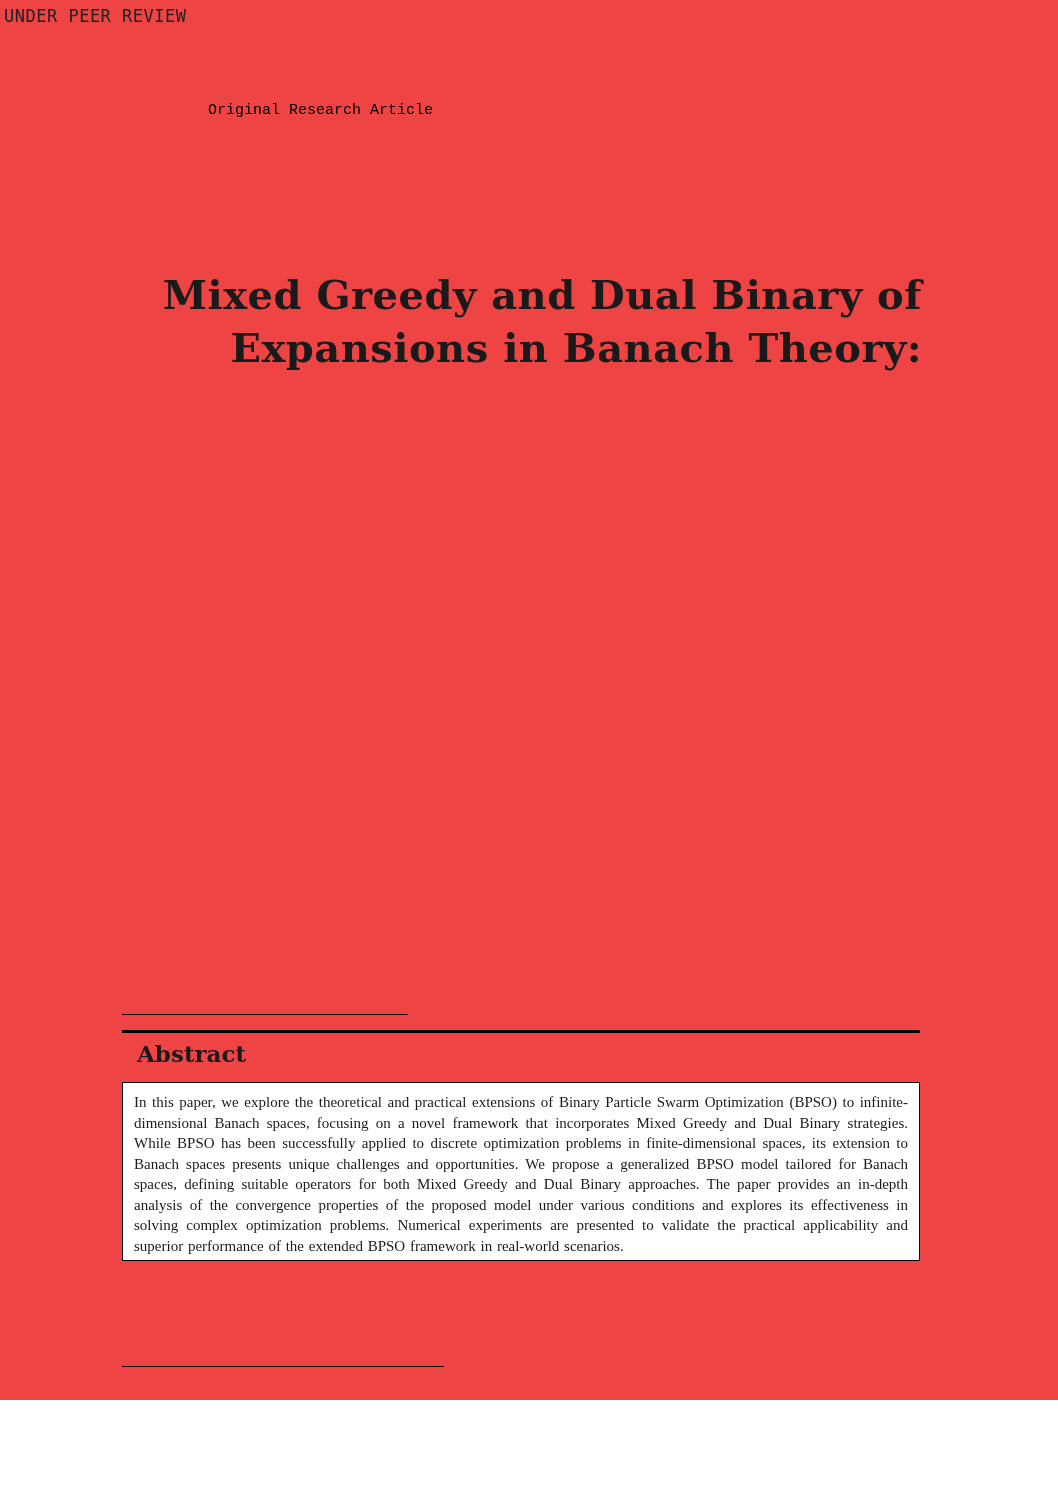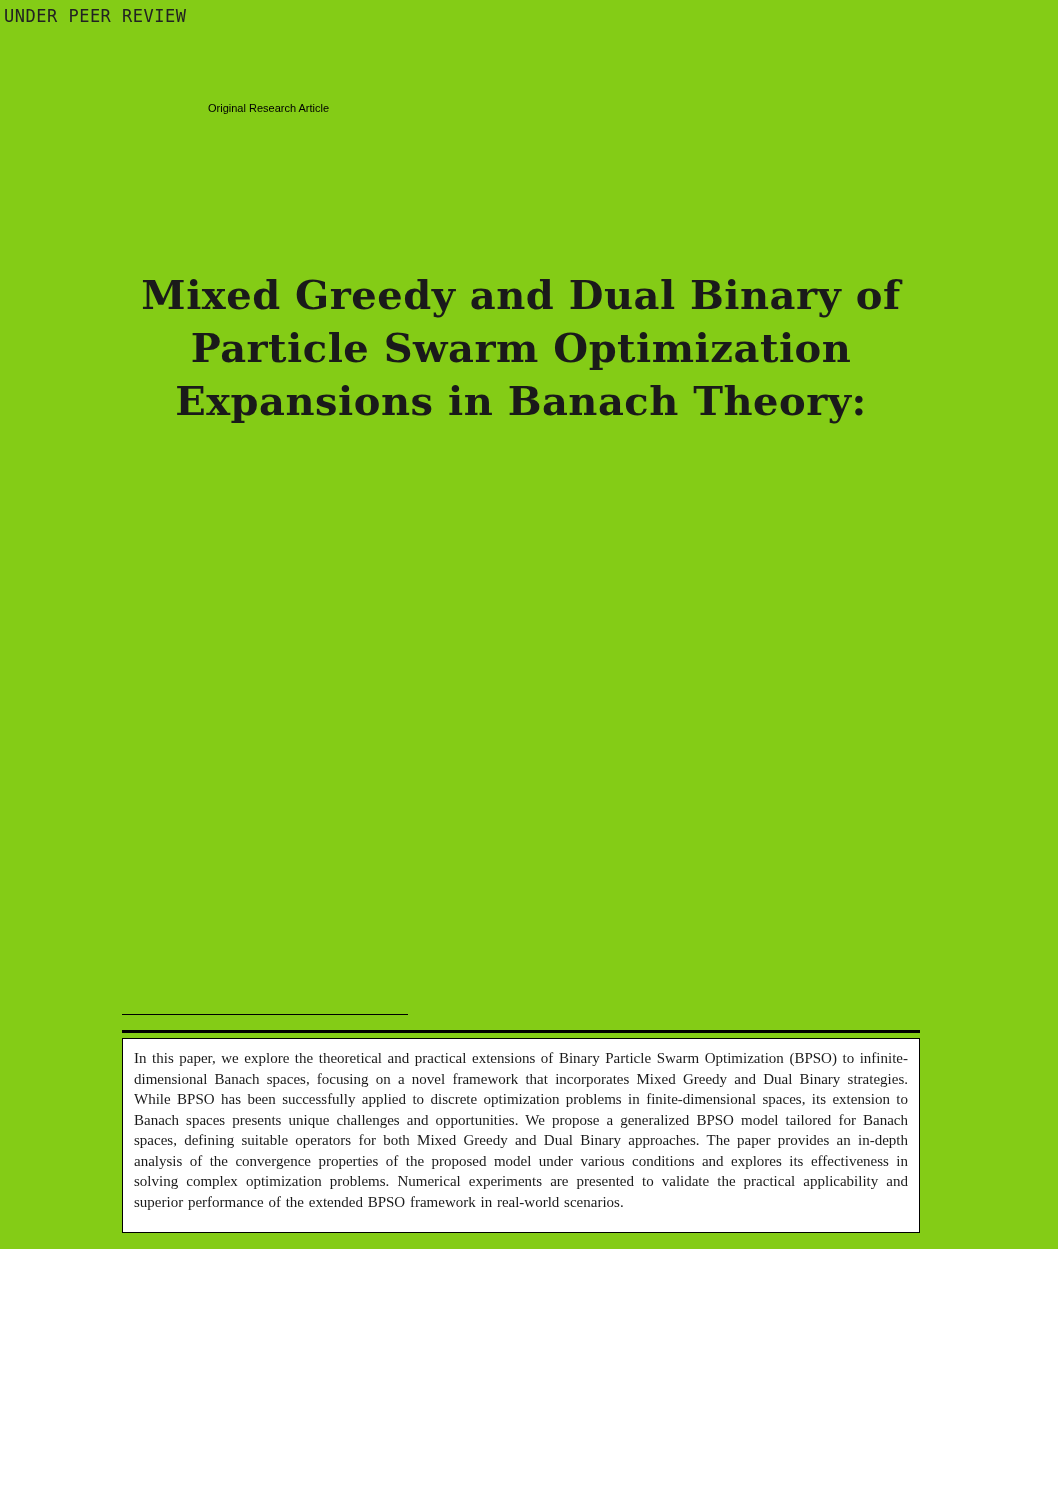--- a/index.html
+++ b/index.html
@@ -3,51 +3,51 @@
 <meta charset="utf-8">
 <style>
   html, body {
     margin: 0;
     padding: 0;
     background: #ffffff;
   }
   .page {
     position: relative;
     width: 1058px;
-    height: 1249px;
-    background: #84cc16;
+    height: 1400px;
+    background: #ef4444;
     overflow: hidden;
     font-family: "Liberation Serif", serif;
     color: #1a1a1a;
   }
   .peer-review {
     position: absolute;
     top: 6px;
     left: 4px;
     font-family: "DejaVu Sans Mono", monospace;
     font-size: 17px;
     letter-spacing: 0.5px;
     color: #222222;
     white-space: nowrap;
   }
   .article-type {
     position: absolute;
     top: 102px;
     left: 208px;
-    font-family: Liberation Sans, sans-serif;
-    font-size: 11px;
+    font-family: Liberation Mono, monospace;
+    font-size: 15px;
     color: #000000;
     text-align: center;
   }
   .title-block {
     position: absolute;
     top: 268px;
     left: 120px;
     right: 136px;
-    text-align: center;
+    text-align: right;
     font-family: "DejaVu Serif", "Liberation Serif", serif;
     font-weight: bold;
     font-size: 40px;
     line-height: 53px;
     color: #1a1a1a;
     letter-spacing: 0.5px;
   }
   .title-line {
     white-space: nowrap;
   }
@@ -72,26 +72,26 @@
     top: 1040px;
     left: 122px;
     font-family: "DejaVu Serif", "Liberation Serif", serif;
     font-weight: bold;
     font-size: 23px;
     color: #1a1a1a;
     margin-left: 15px;
   }
   .abstract-box {
     position: absolute;
-    top: 1038px;
+    top: 1082px;
     left: 122px;
     width: 798px;
     box-sizing: border-box;
     border: 1.5px solid #000000;
-    padding: 9px 11px 20px 11px;
+    padding: 9px 11px 4px 11px;
     background: #ffffff;
   }
   .abstract-text {
     font-family: "Liberation Serif", serif;
     font-size: 15px;
     line-height: 20.5px;
     text-align: justify;
     color: #1a1a1a;
     word-spacing: 1px;
   }
@@ -118,21 +118,20 @@
 <body>
 
 <div class="page">
 
   <div class="peer-review">UNDER PEER REVIEW</div>
 
   <div class="article-type">Original Research Article</div>
 
   <div class="title-block">
     <div class="title-line">Mixed Greedy and Dual Binary of</div>
-    <div class="title-line">Particle Swarm Optimization</div>
     <div class="title-line">Expansions in Banach Theory:</div>
   </div>
 
   <div class="rule-short-top"></div>
 
   <div class="rule-thick"></div>
 
   <div class="abstract-heading">Abstract</div>
 
   <div class="abstract-box">

